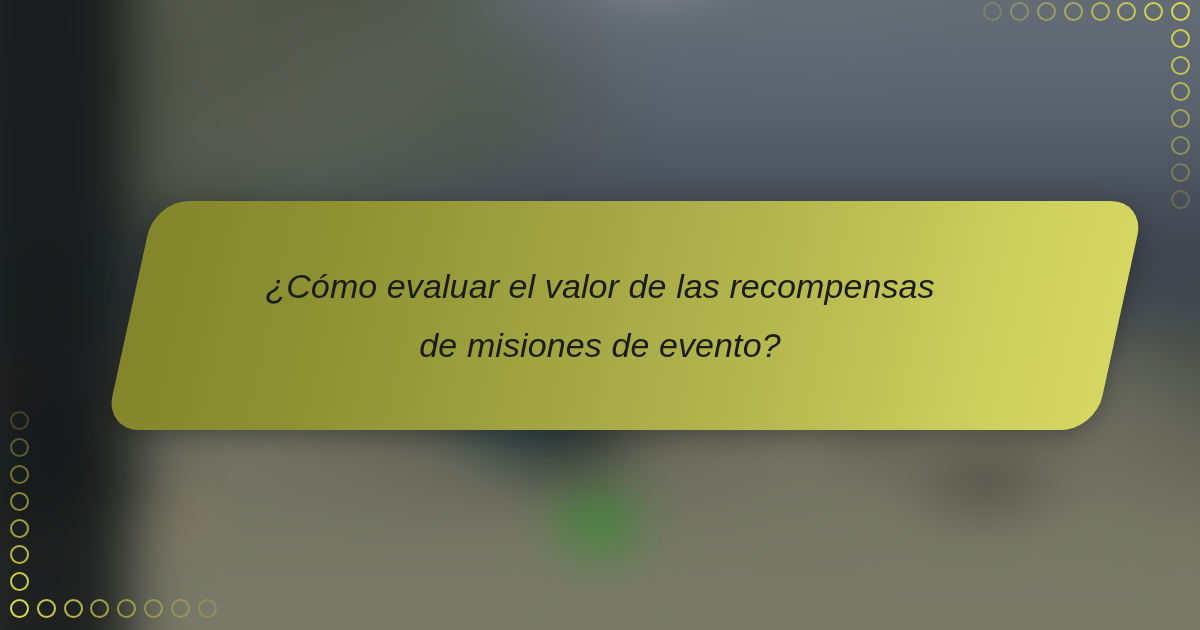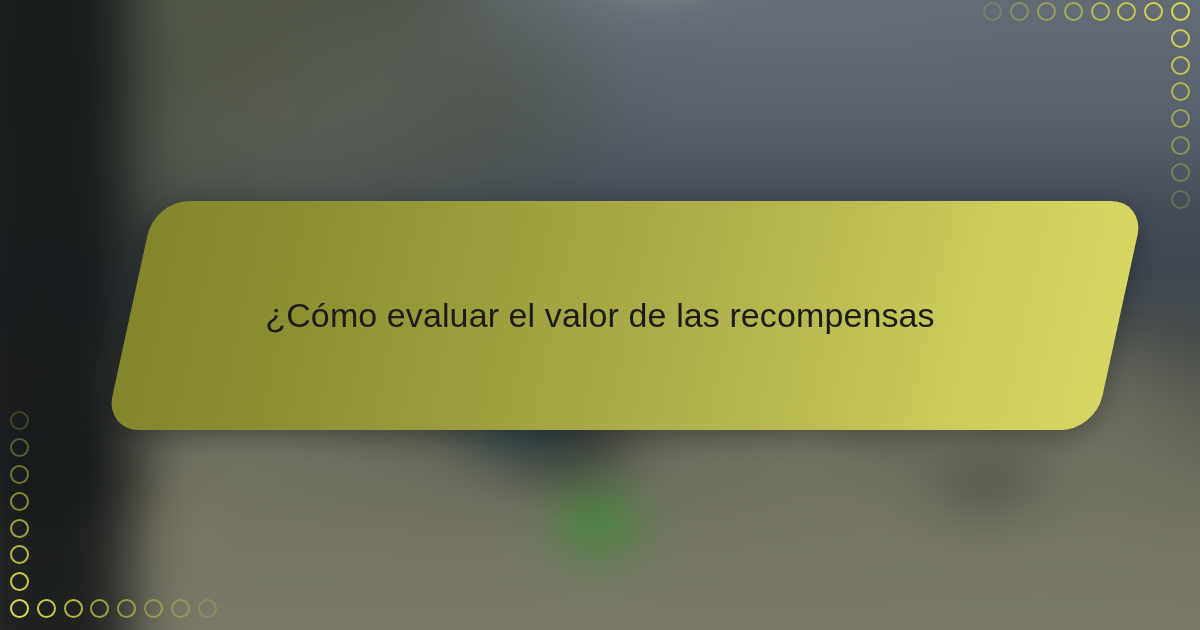--- a/index.html
+++ b/index.html
@@ -100,21 +100,21 @@
     width:19px; height:19px;
     border-radius:50%;
     border:2.6px solid #d9d84e;
     box-sizing:border-box;
   }
 
   
   #card-wrap {
     position:absolute;
     left:105px; top:201px;
-    width:990px; height:229px;
+    width:990px; height:229px;font-style:italic;
   }
   #card {
     position:absolute; inset:0;
     transform:skewX(-12.3deg);
     transform-origin:bottom left;
     border-radius:34px;
     background:linear-gradient(90deg,
         #83862b 0%,
         #8b8e30 14%,
         #9a9d3b 34%,
@@ -187,16 +187,17 @@
       <div class="dot" style="left: 10px; top: 121.8px; opacity: 0.58;"></div>
       <div class="dot" style="left: 10px; top: 148.6px; opacity: 0.7;"></div>
       <div class="dot" style="left: 10px; top: 175.4px; opacity: 0.82;"></div>
       <div class="dot" style="left: 10px; top: 202.2px; opacity: 0.92;"></div>
     </div>
 
   <div id="card-wrap">
     <div id="card"></div>
     <div id="card-text">
       <div class="line">¿Cómo evaluar el valor de las recompensas</div>
+      <div class="line">de misiones de evento?</div>
     </div>
   </div>
 
 </div>
 
 </body></html>

